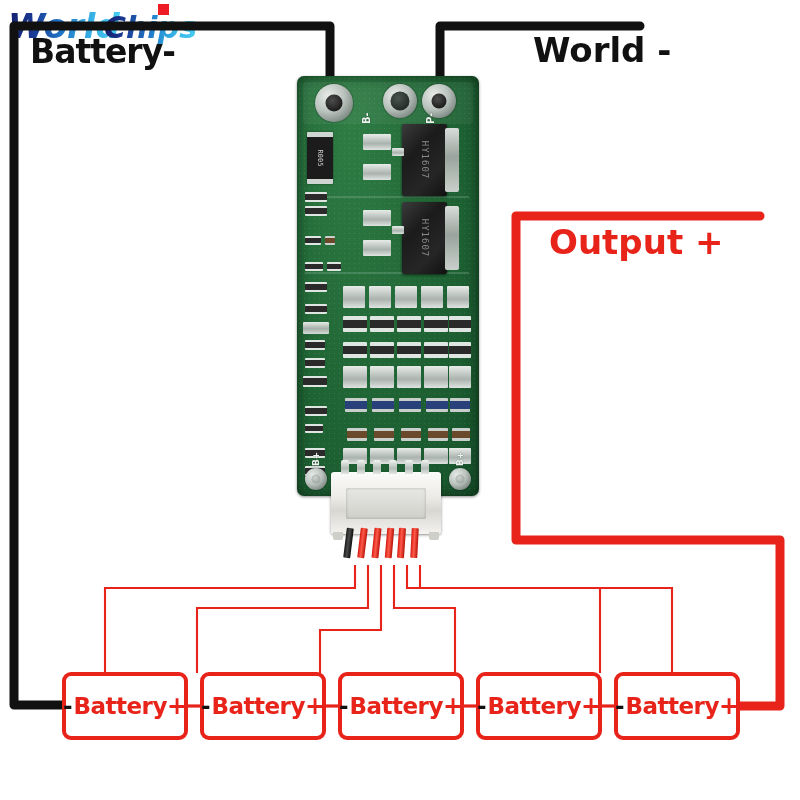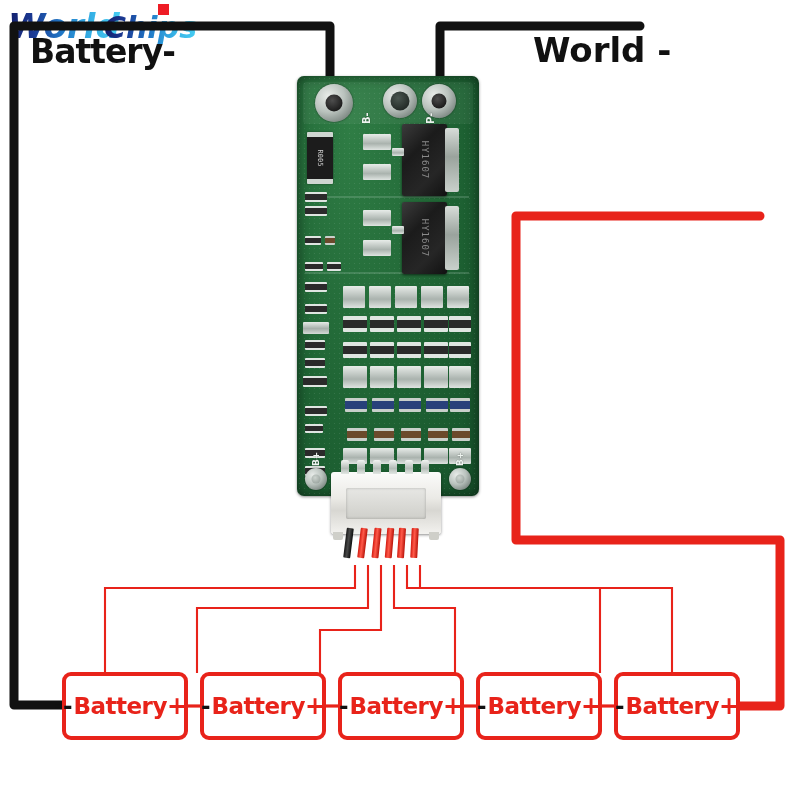--- a/index.html
+++ b/index.html
@@ -265,20 +265,21 @@
     <div class="wirelead blk" style="left:48px;top:452px;transform:rotate(7deg);"></div>
     <div class="wirelead red" style="left:62px;top:452px;transform:rotate(7deg);"></div>
     <div class="wirelead red" style="left:76px;top:452px;transform:rotate(6deg);"></div>
     <div class="wirelead red" style="left:89px;top:452px;transform:rotate(5deg);"></div>
     <div class="wirelead red" style="left:101px;top:452px;transform:rotate(4deg);"></div>
     <div class="wirelead red" style="left:114px;top:452px;transform:rotate(3deg);"></div>
   </div>
 
   <div class="lbl" id="battery-minus-label">Battery-</div>
   <div class="lbl" id="output-minus-label">World -</div>
+  <div class="lbl" id="output-plus-label">Output +</div>
 
   <div class="batt" style="left:62px;">
     <div class="row">
       <span class="neg">-</span>
       <span class="nm">Battery</span>
       <span class="pos">+</span>
     </div>
   </div>
   <div class="batt" style="left:200px;">
     <div class="row">

